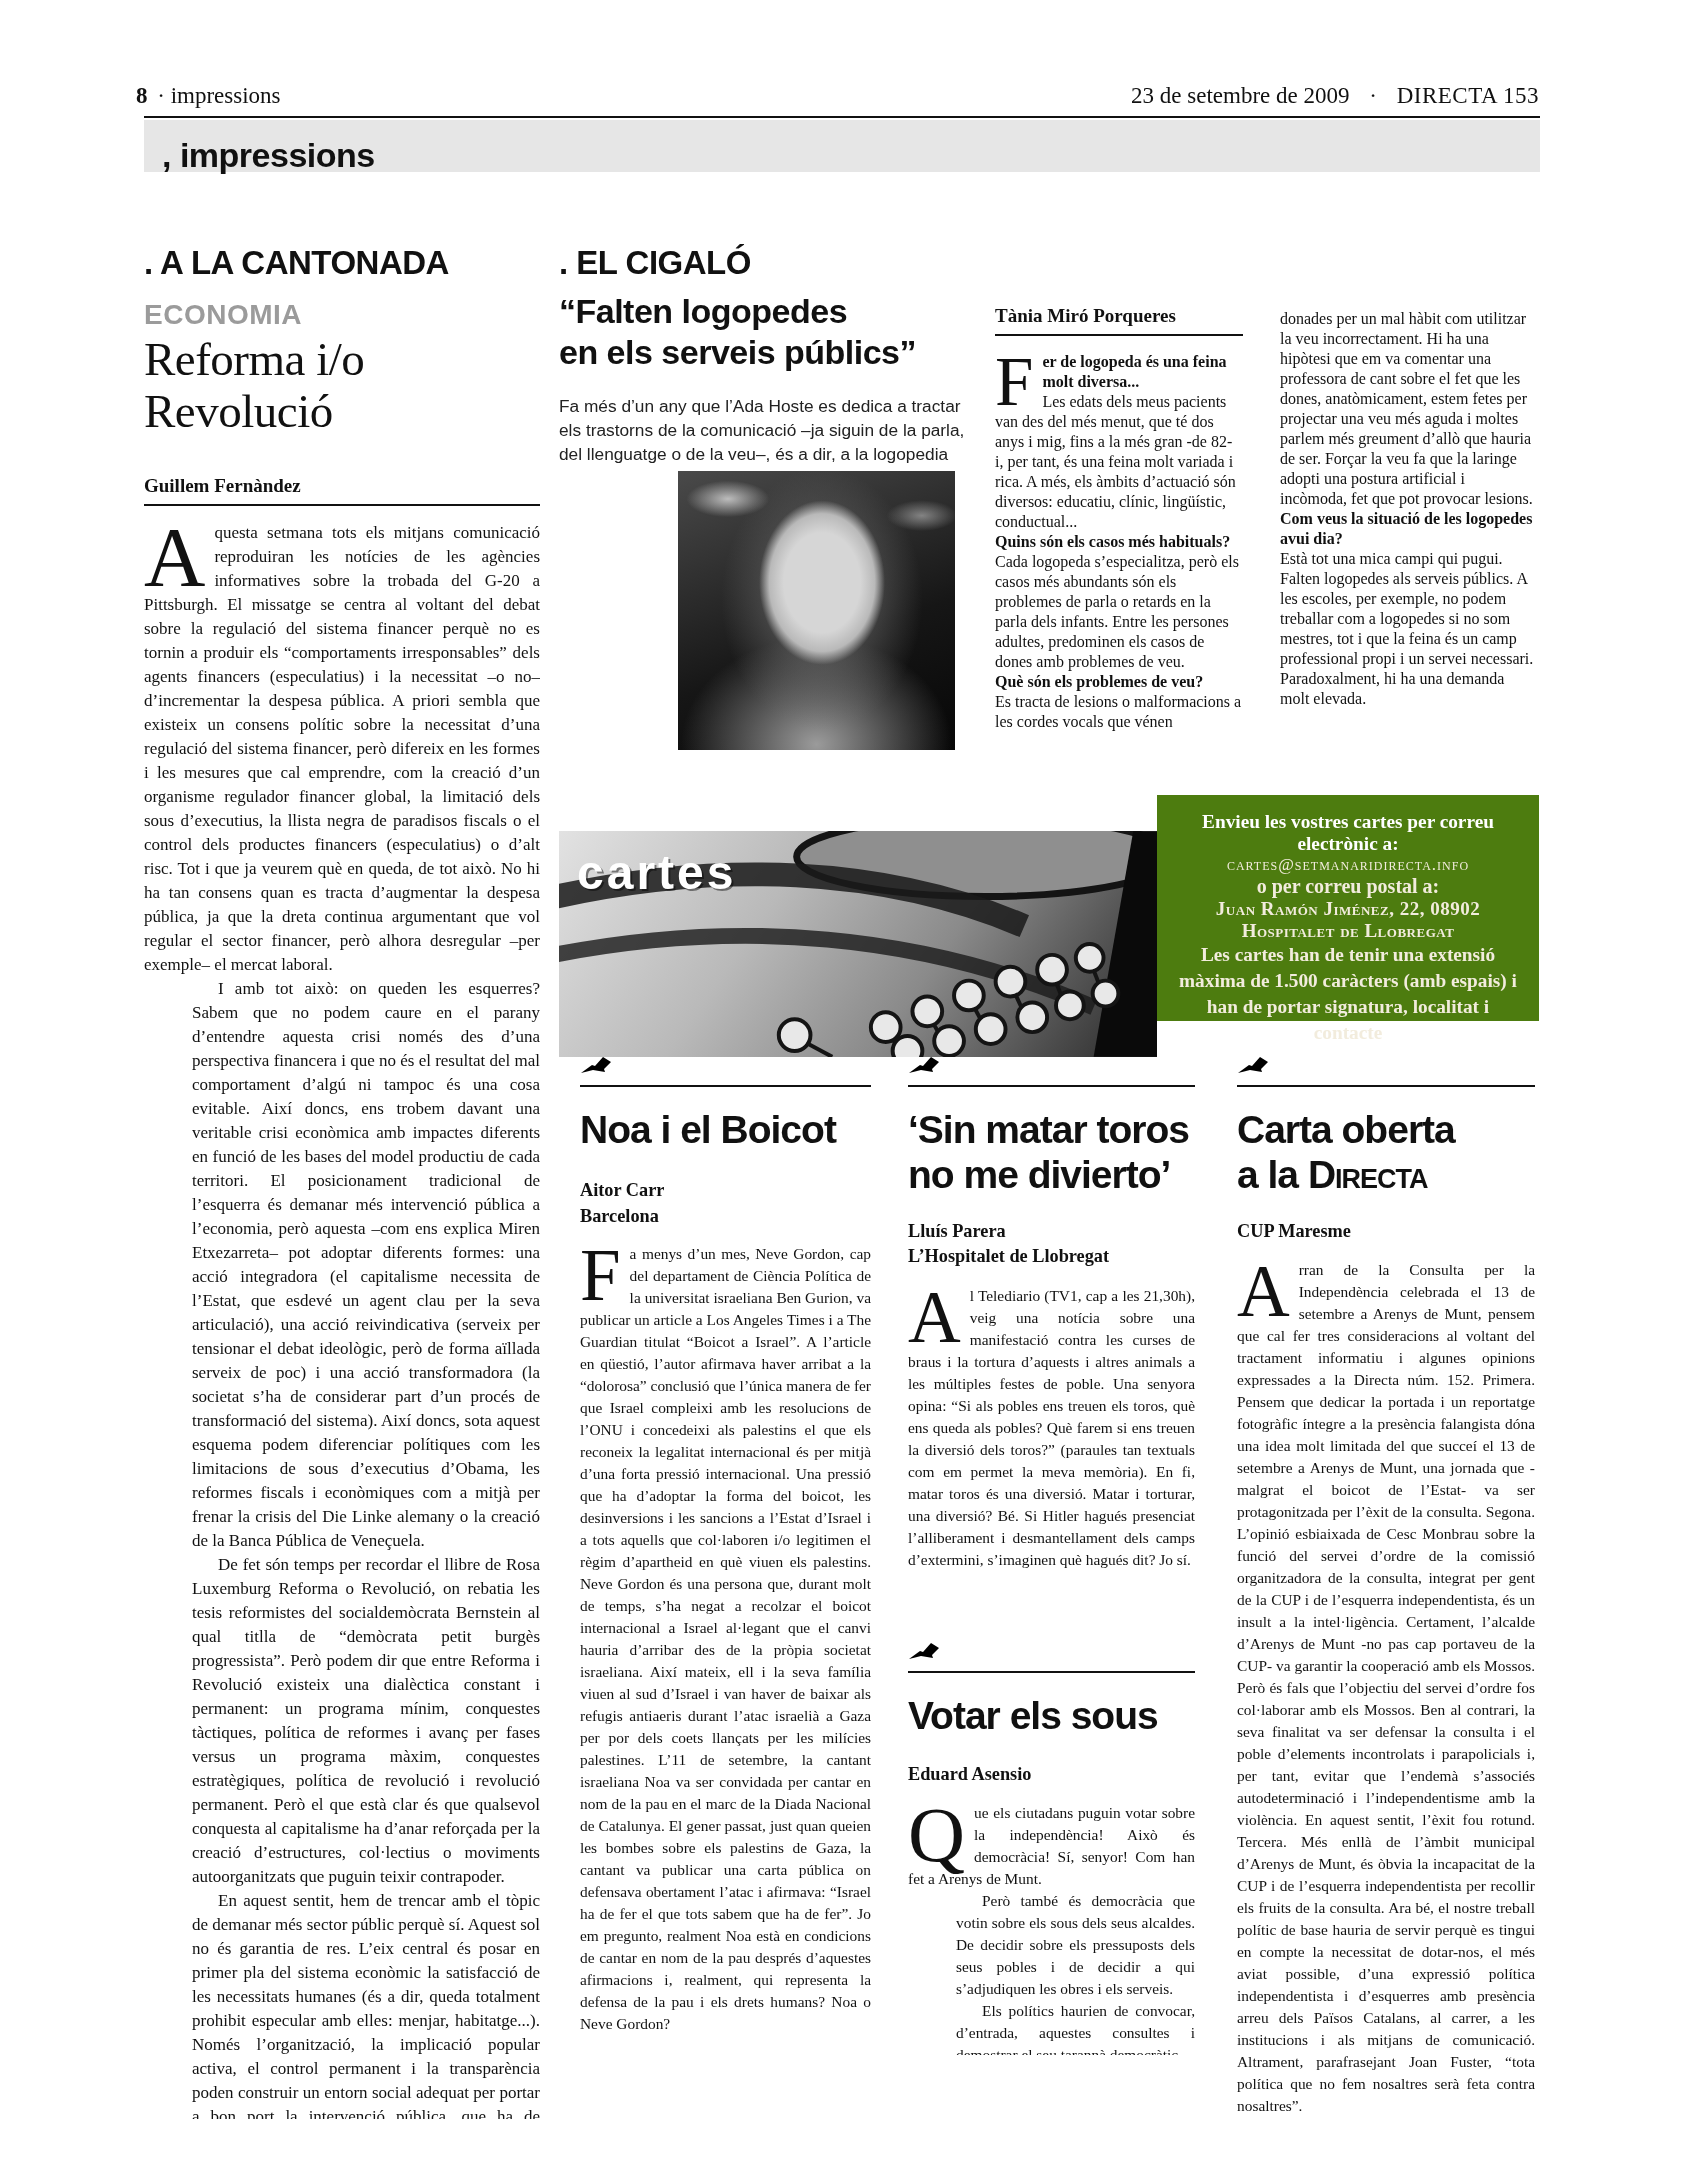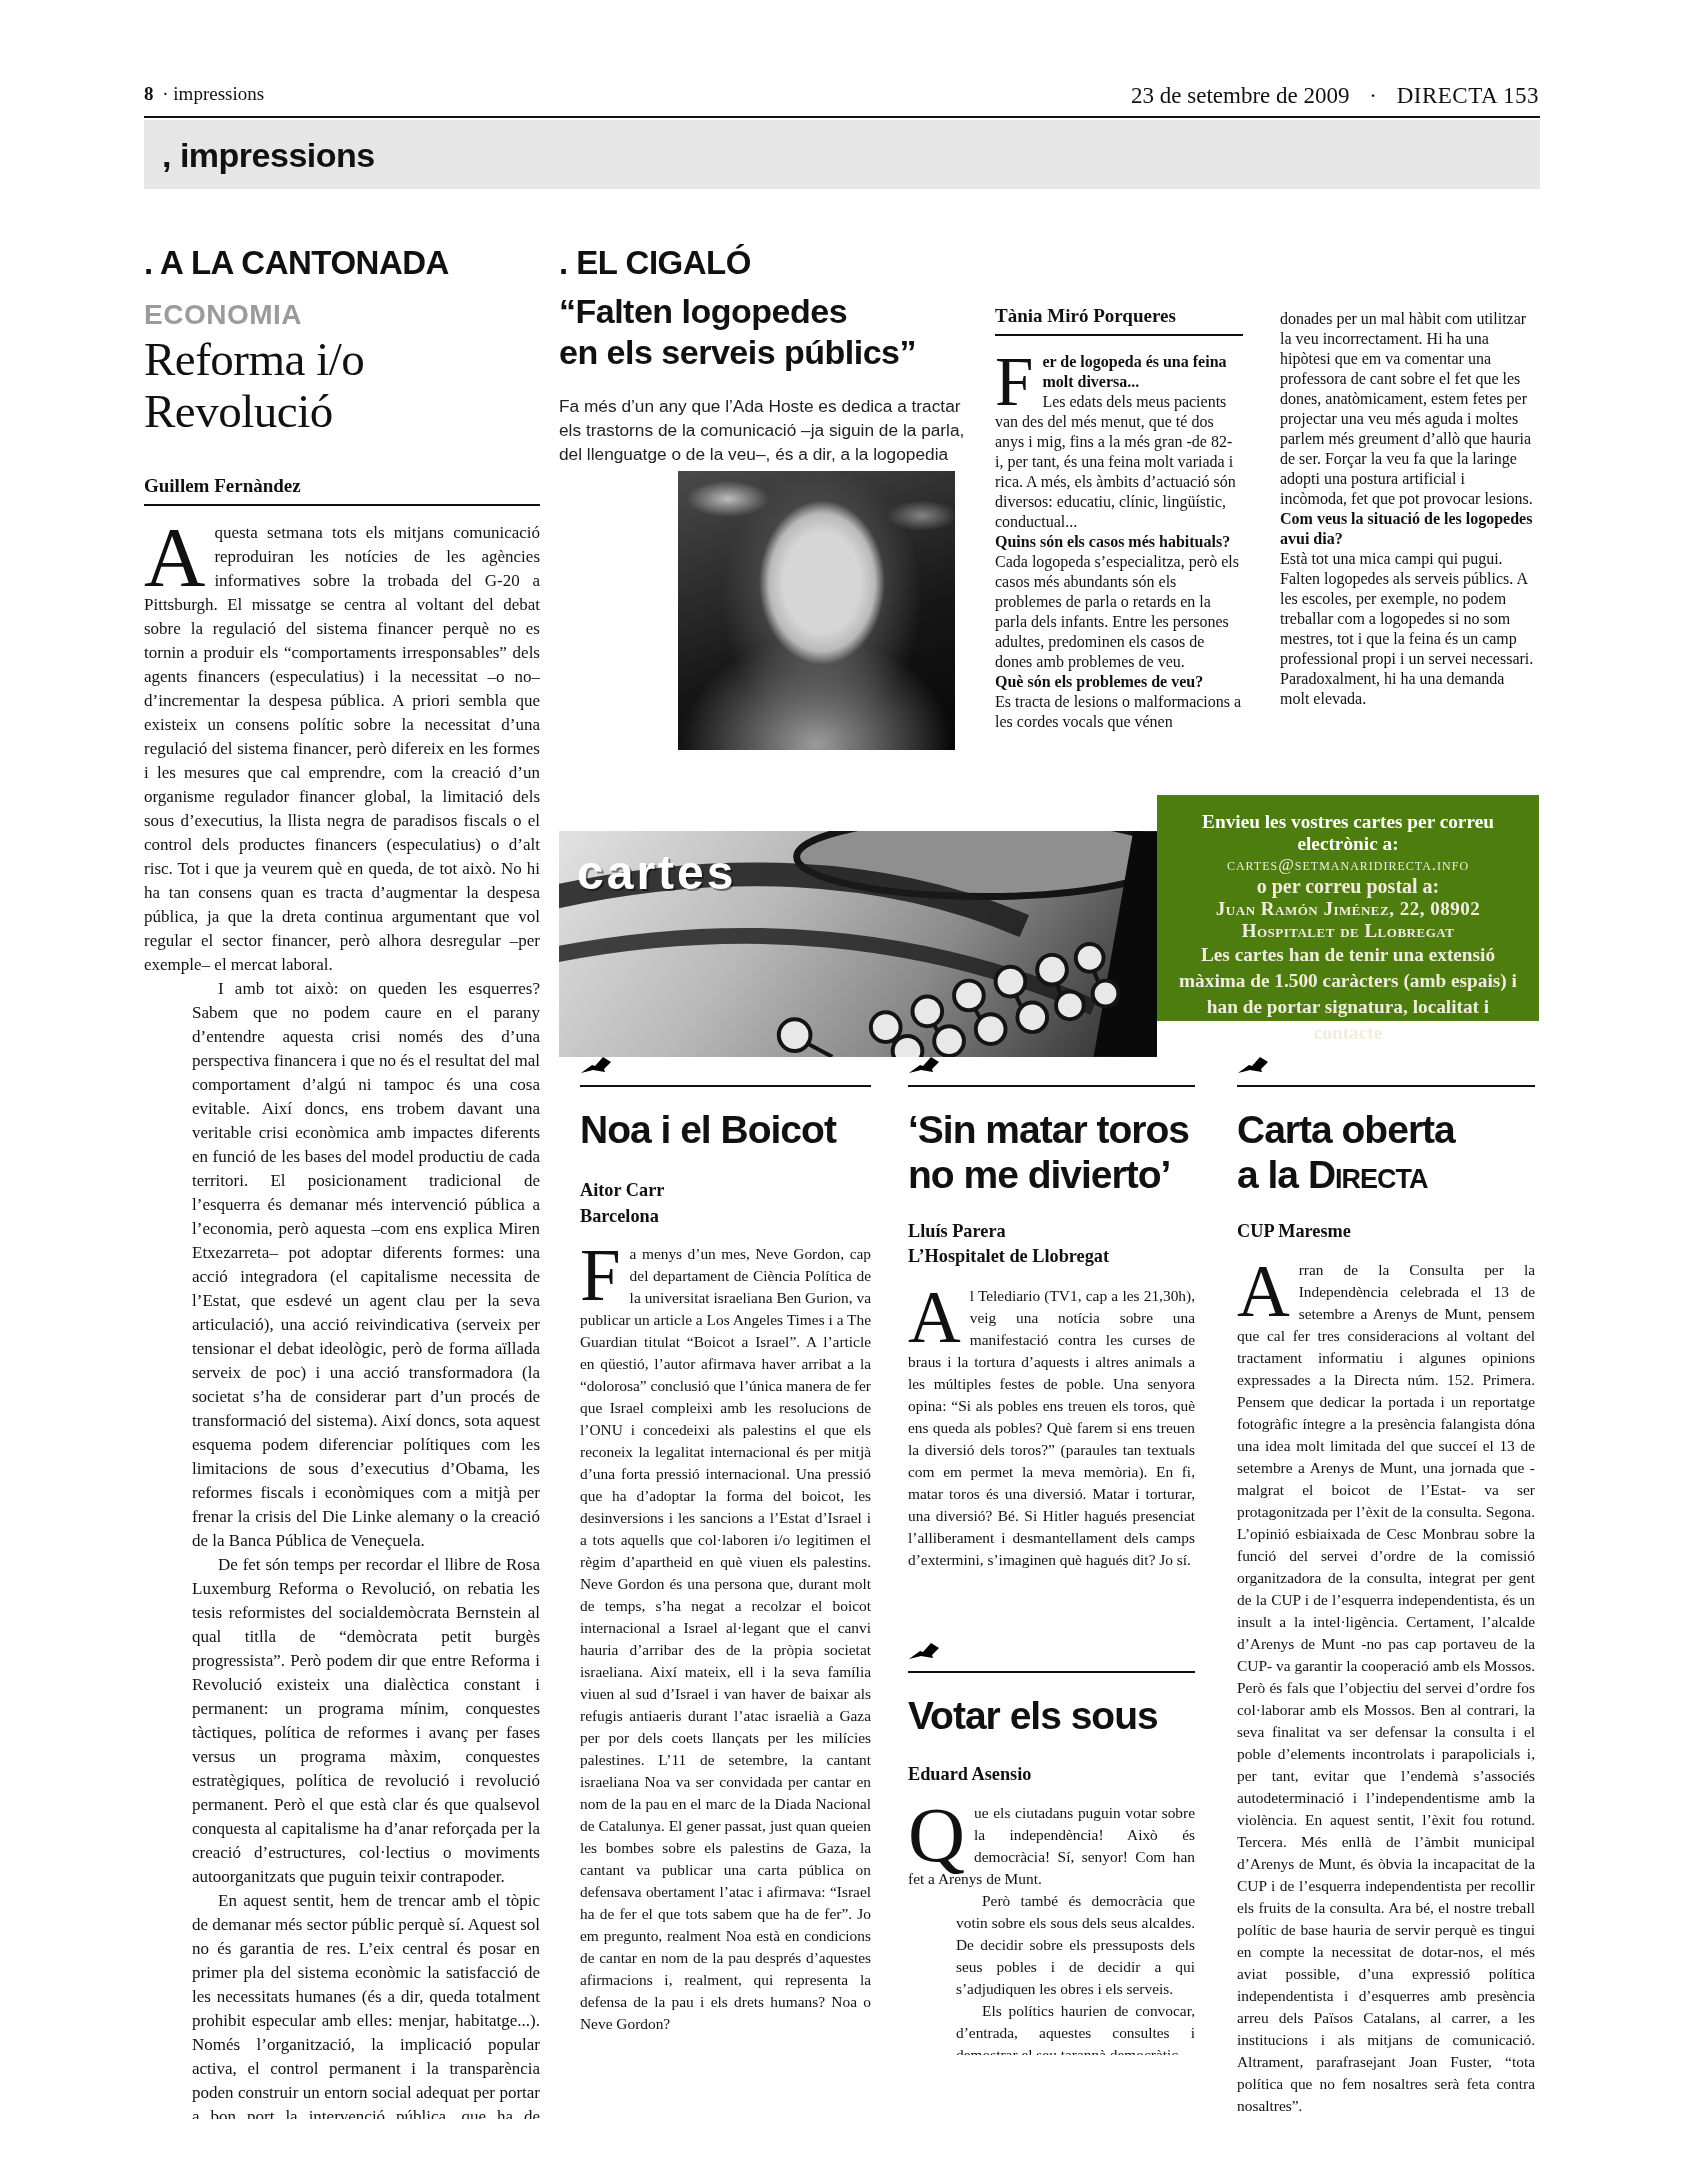--- a/index.html
+++ b/index.html
@@ -45,32 +45,32 @@
       linear-gradient(160deg, #4a4a4a, #161616 60%, #070707);
     }
   .illo{background:linear-gradient(125deg,#e2e2e2 0%,#b9b9b9 35%,#8a8a8a 62%,#4c4c4c 85%,#262626 100%);overflow:hidden;}
   .pin-icon svg{display:block;}
 </style>
 </head>
 <body>
 
 <div id="canvas">
 
-  <div class="abs serif" style="left:144px;top:83px;font-size:19px;">
+  <div class="abs serif" style="left:136px;top:83px;font-size:23px;">
     <b>8</b>
     <span style="margin-left:4px;">· impressions</span>
   </div>
   <div class="abs serif" style="right:144px;top:83px;font-size:23px;white-space:nowrap;">
     <span>23 de setembre de 2009</span>
     <span style="margin:0 14px;">·</span>
     <span style="letter-spacing:0.5px;">DIRECTA 153</span>
   </div>
   <div class="abs rule" style="left:144px;top:116px;width:1396px;"></div>
 
-  <div class="abs band" style="left:144px;top:120px;width:1396px;height:69px;">
+  <div class="abs band" style="left:144px;top:120px;width:1396px;height:52px;">
     <div class="band-title" style="padding:16px 0 0 18px;">, impressions</div>
   </div>
 
   <div class="abs sec-head" style="left:144px;top:244px;">. A LA CANTONADA</div>
   <div class="abs kicker" style="left:144px;top:299px;">ECONOMIA</div>
   <div class="abs serif big-title" style="left:144px;top:333px;width:396px;">Reforma i/o Revolució</div>
   <div class="abs byline" style="left:144px;top:475px;">Guillem Fernàndez</div>
   <div class="abs rule thin" style="left:144px;top:504px;width:396px;"></div>
 
   <div class="abs body-col lc" style="left:144px;top:521px;width:396px;height:1598px;">

